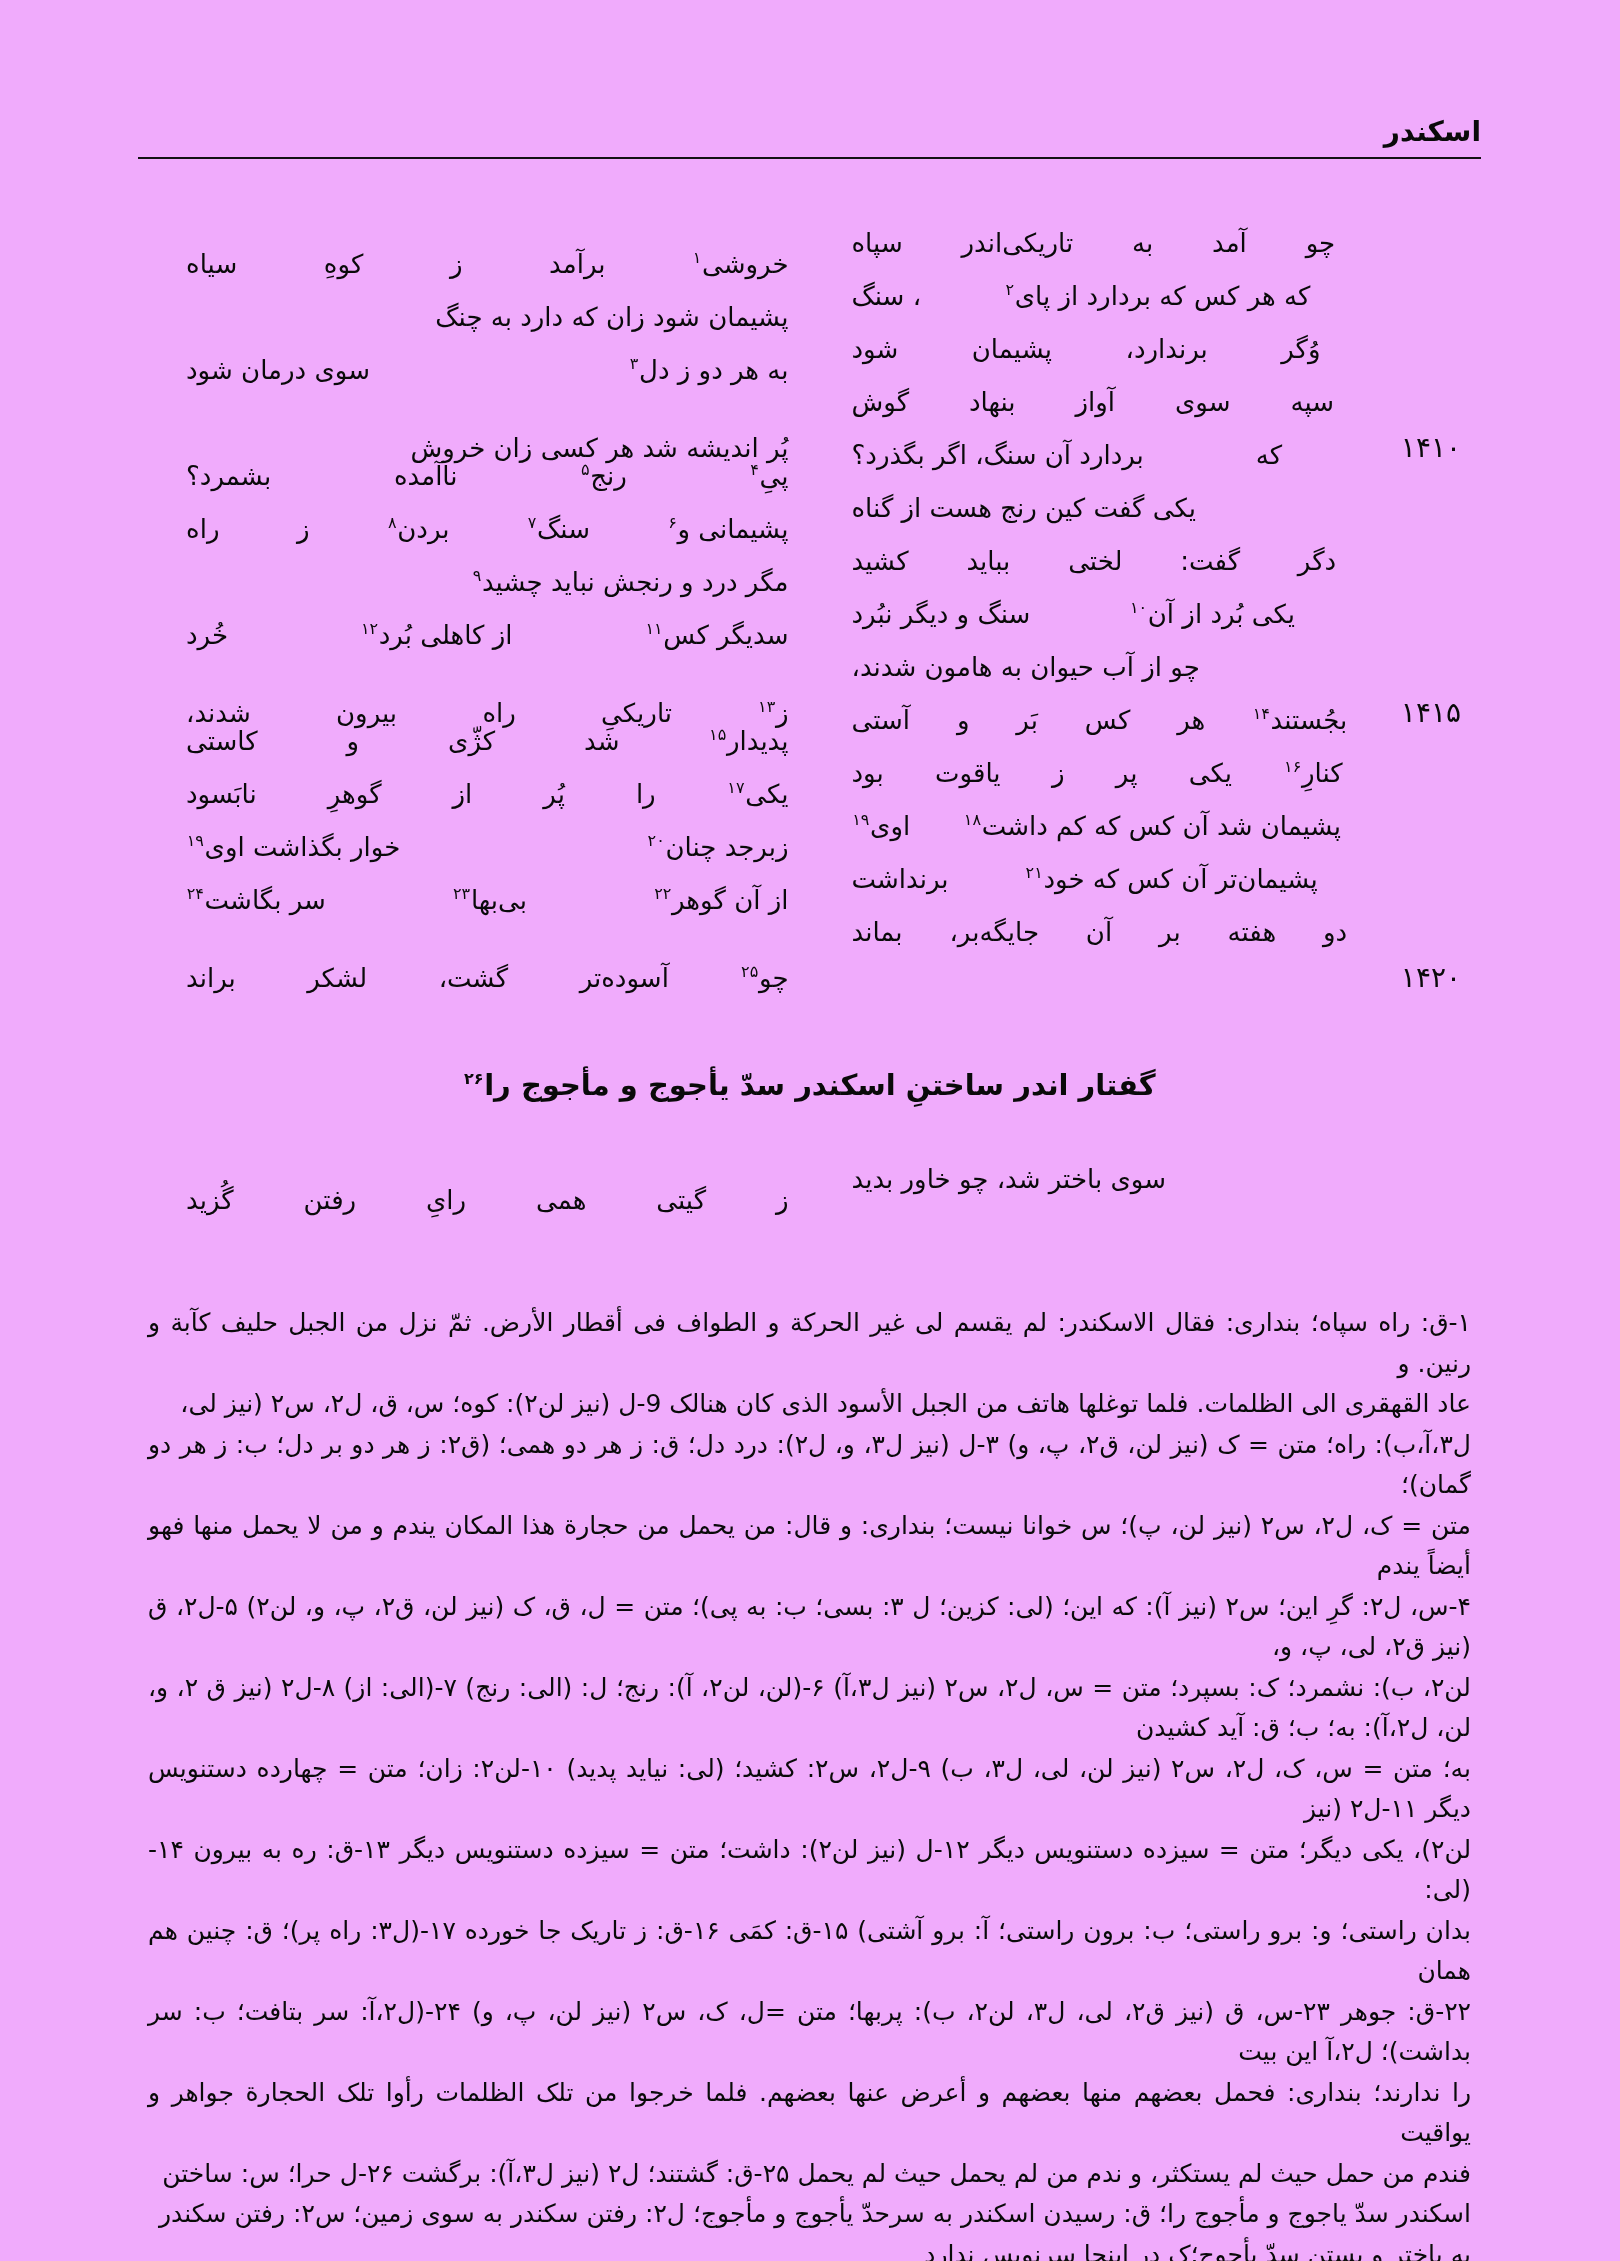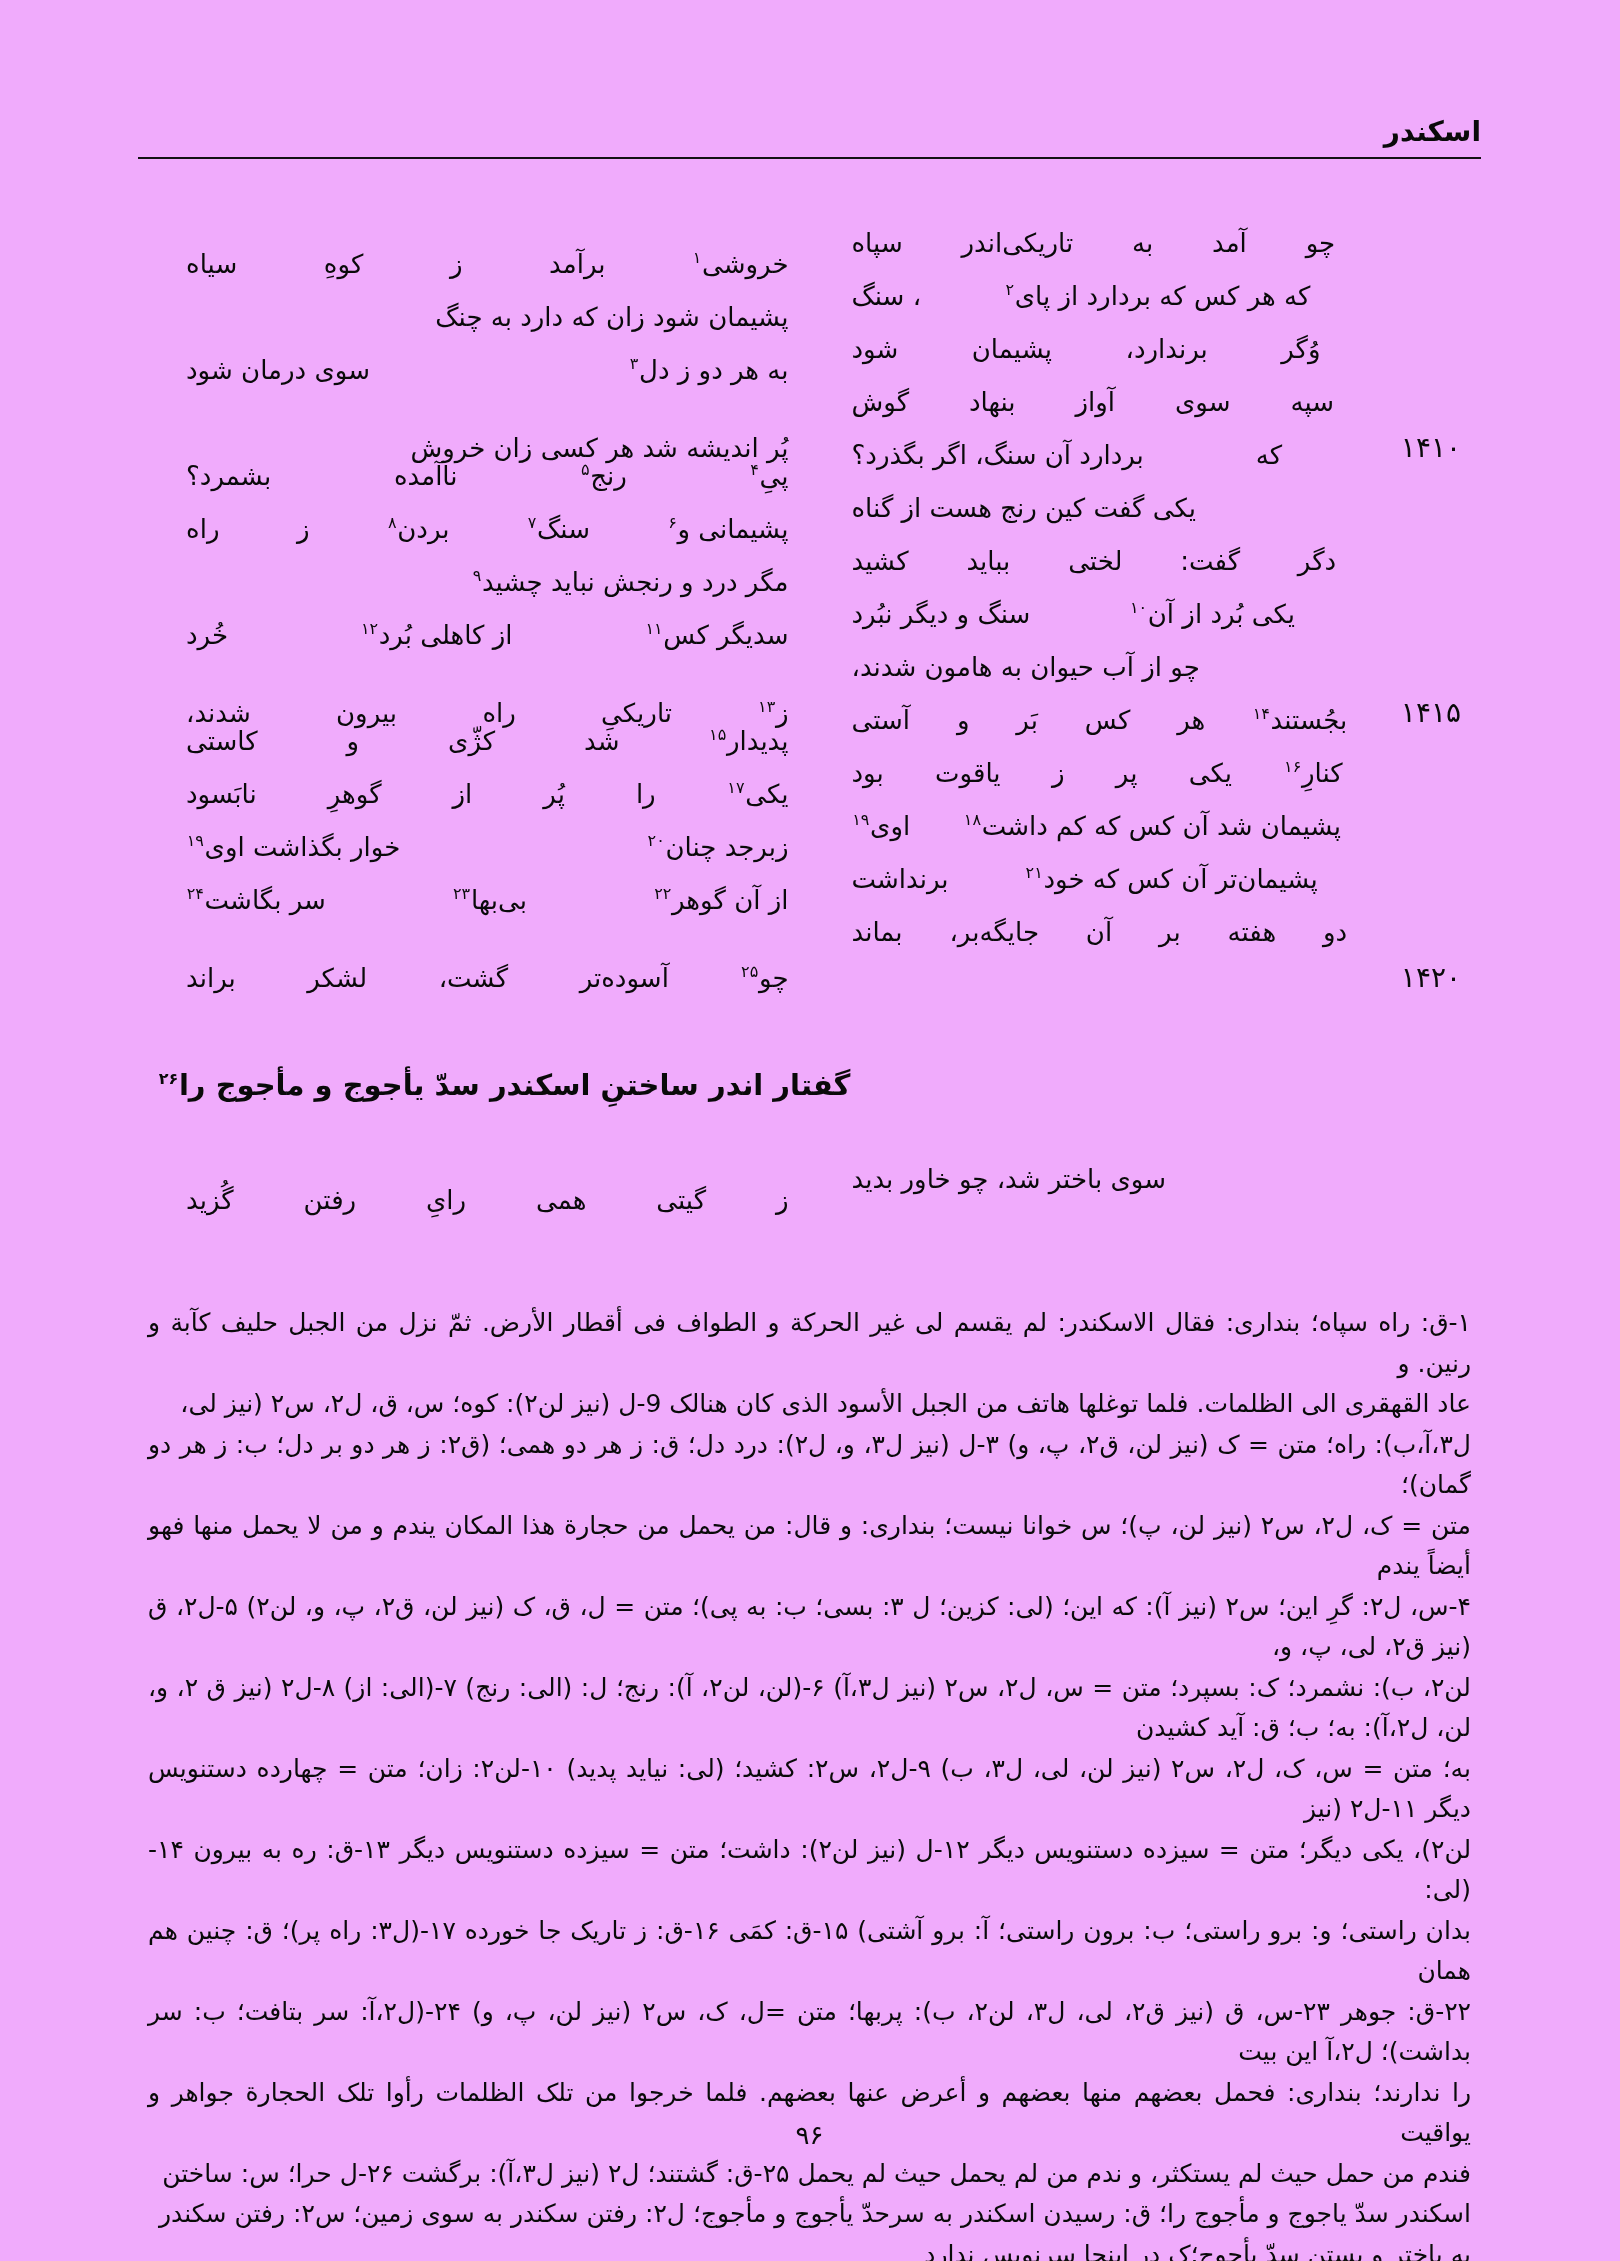--- a/index.html
+++ b/index.html
@@ -98,21 +98,21 @@
     line-height: 0;
     margin: 0 0.7px;
   }
 
   
   .section-heading {
     position: absolute;
     top: 1068px;
     right: 159px;
     left: 159px;
-    text-align: left;
+    text-align: center;
     font-size: 29px;
     font-weight: bold;
     line-height: 1.2;
   }
 
   
   .post-heading-verse {
     position: absolute;
     top: 1165px;
     right: 159px;
@@ -387,16 +387,15 @@
       <p>به؛ متن = س، ک، ل۲، س۲ (نیز لن، لی، ل۳، ب)  ۹-ل۲، س۲: کشید؛ (لی: نیاید پدید)  ۱۰-لن۲: زان؛ متن = چهارده دستنویس دیگر  ۱۱-ل۲ (نیز</p>
       <p>لن۲)، یکی دیگر؛ متن = سیزده دستنویس دیگر  ۱۲-ل (نیز لن۲): داشت؛ متن = سیزده دستنویس دیگر  ۱۳-ق: ره به بیرون  ۱۴-(لی:</p>
       <p>بدان راستی؛ و: برو راستی؛ ب: برون راستی؛ آ: برو آشتی)  ۱۵-ق: کمَی  ۱۶-ق: ز تاریک جا خورده  ۱۷-(ل۳: راه پر)؛ ق: چنین هم همان</p>
       <p>۲۲-ق: جوهر  ۲۳-س، ق (نیز ق۲، لی، ل۳، لن۲، ب): پربها؛ متن =ل، ک، س۲ (نیز لن، پ، و)  ۲۴-(ل۲،آ: سر بتافت؛ ب: سر بداشت)؛ ل۲،آ این بیت</p>
       <p>را ندارند؛ بنداری: فحمل بعضهم منها بعضهم و أعرض عنها بعضهم. فلما خرجوا من تلک الظلمات رأوا تلک الحجارة جواهر و یواقیت</p>
       <p>فندم من حمل حیث لم یستکثر، و ندم من لم یحمل حیث لم یحمل  ۲۵-ق: گشتند؛ ل۲ (نیز ل۳،آ): برگشت  ۲۶-ل حرا؛ س: ساختن</p>
       <p>اسکندر سدّ یاجوج و مأجوج را؛ ق: رسیدن اسکندر به سرحدّ یأجوج و مأجوج؛ ل۲: رفتن سکندر به سوی زمین؛ س۲: رفتن سکندر</p>
       <p class="lastline">به باختر و بستن سدّ یأجوج؛ک در اینجا سرنویس ندارد</p>
     </div>
 
-  <div class="folio">۹۶</div>
 
 </div>
 
 
 </body></html>

